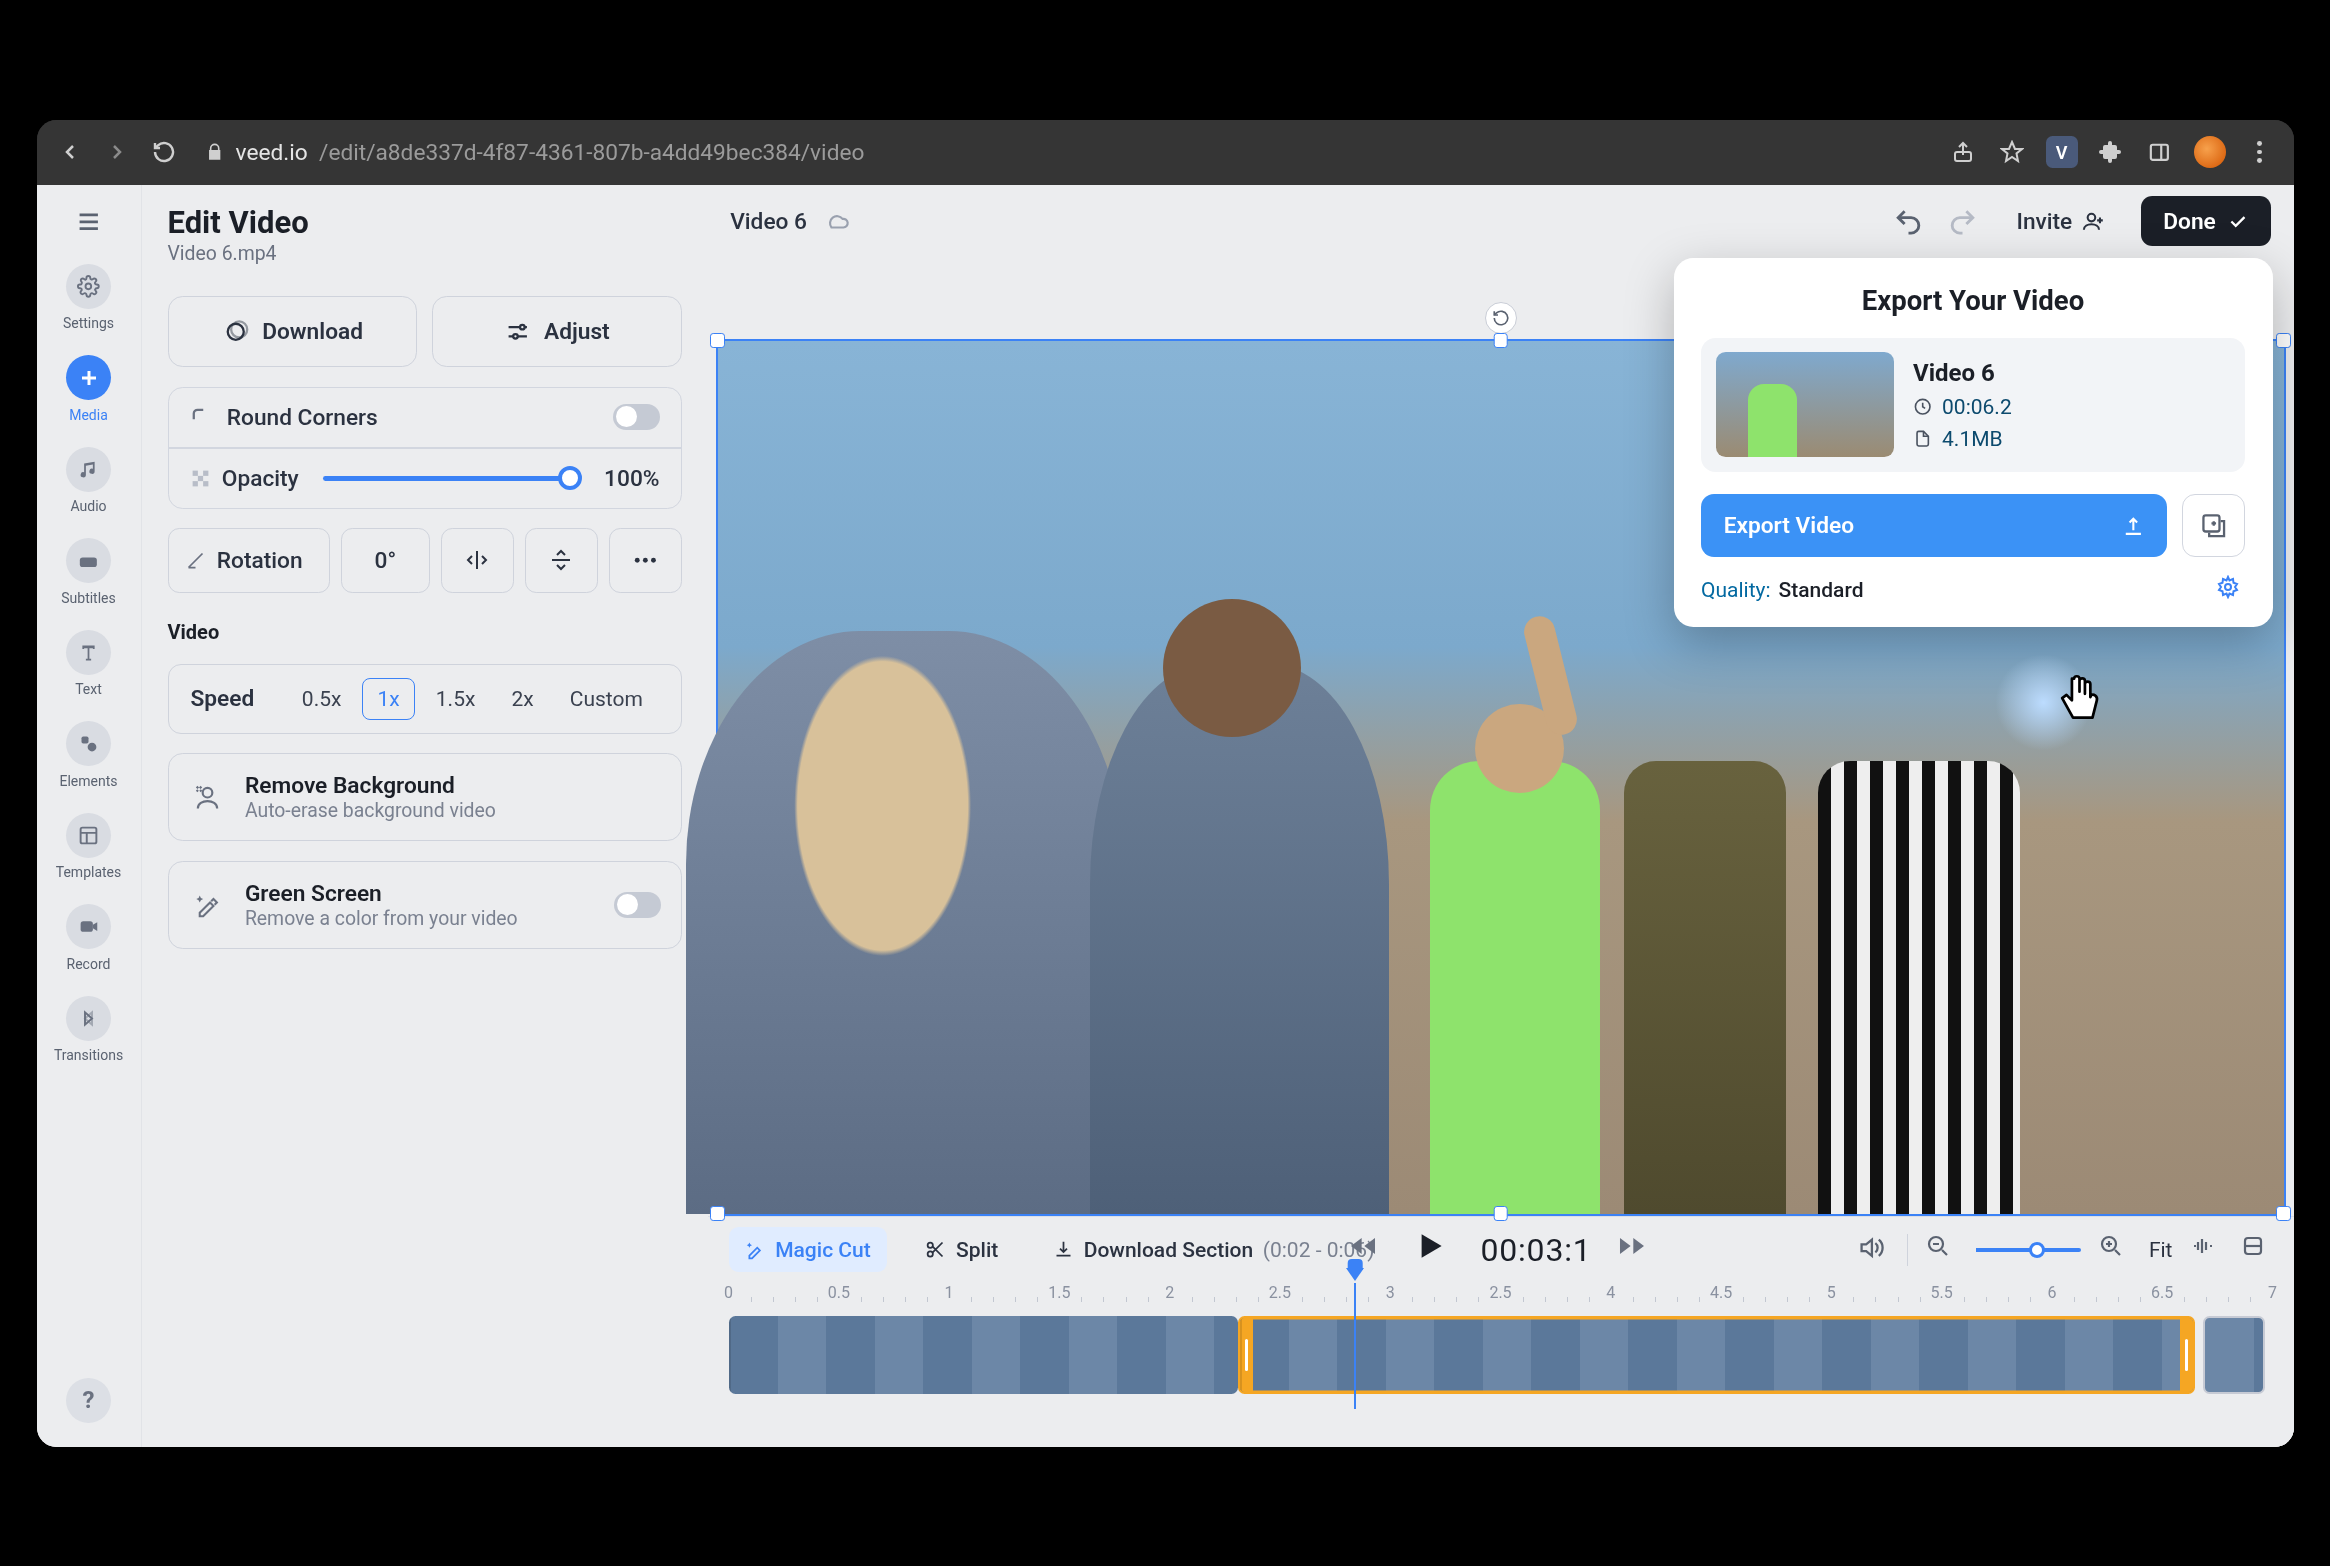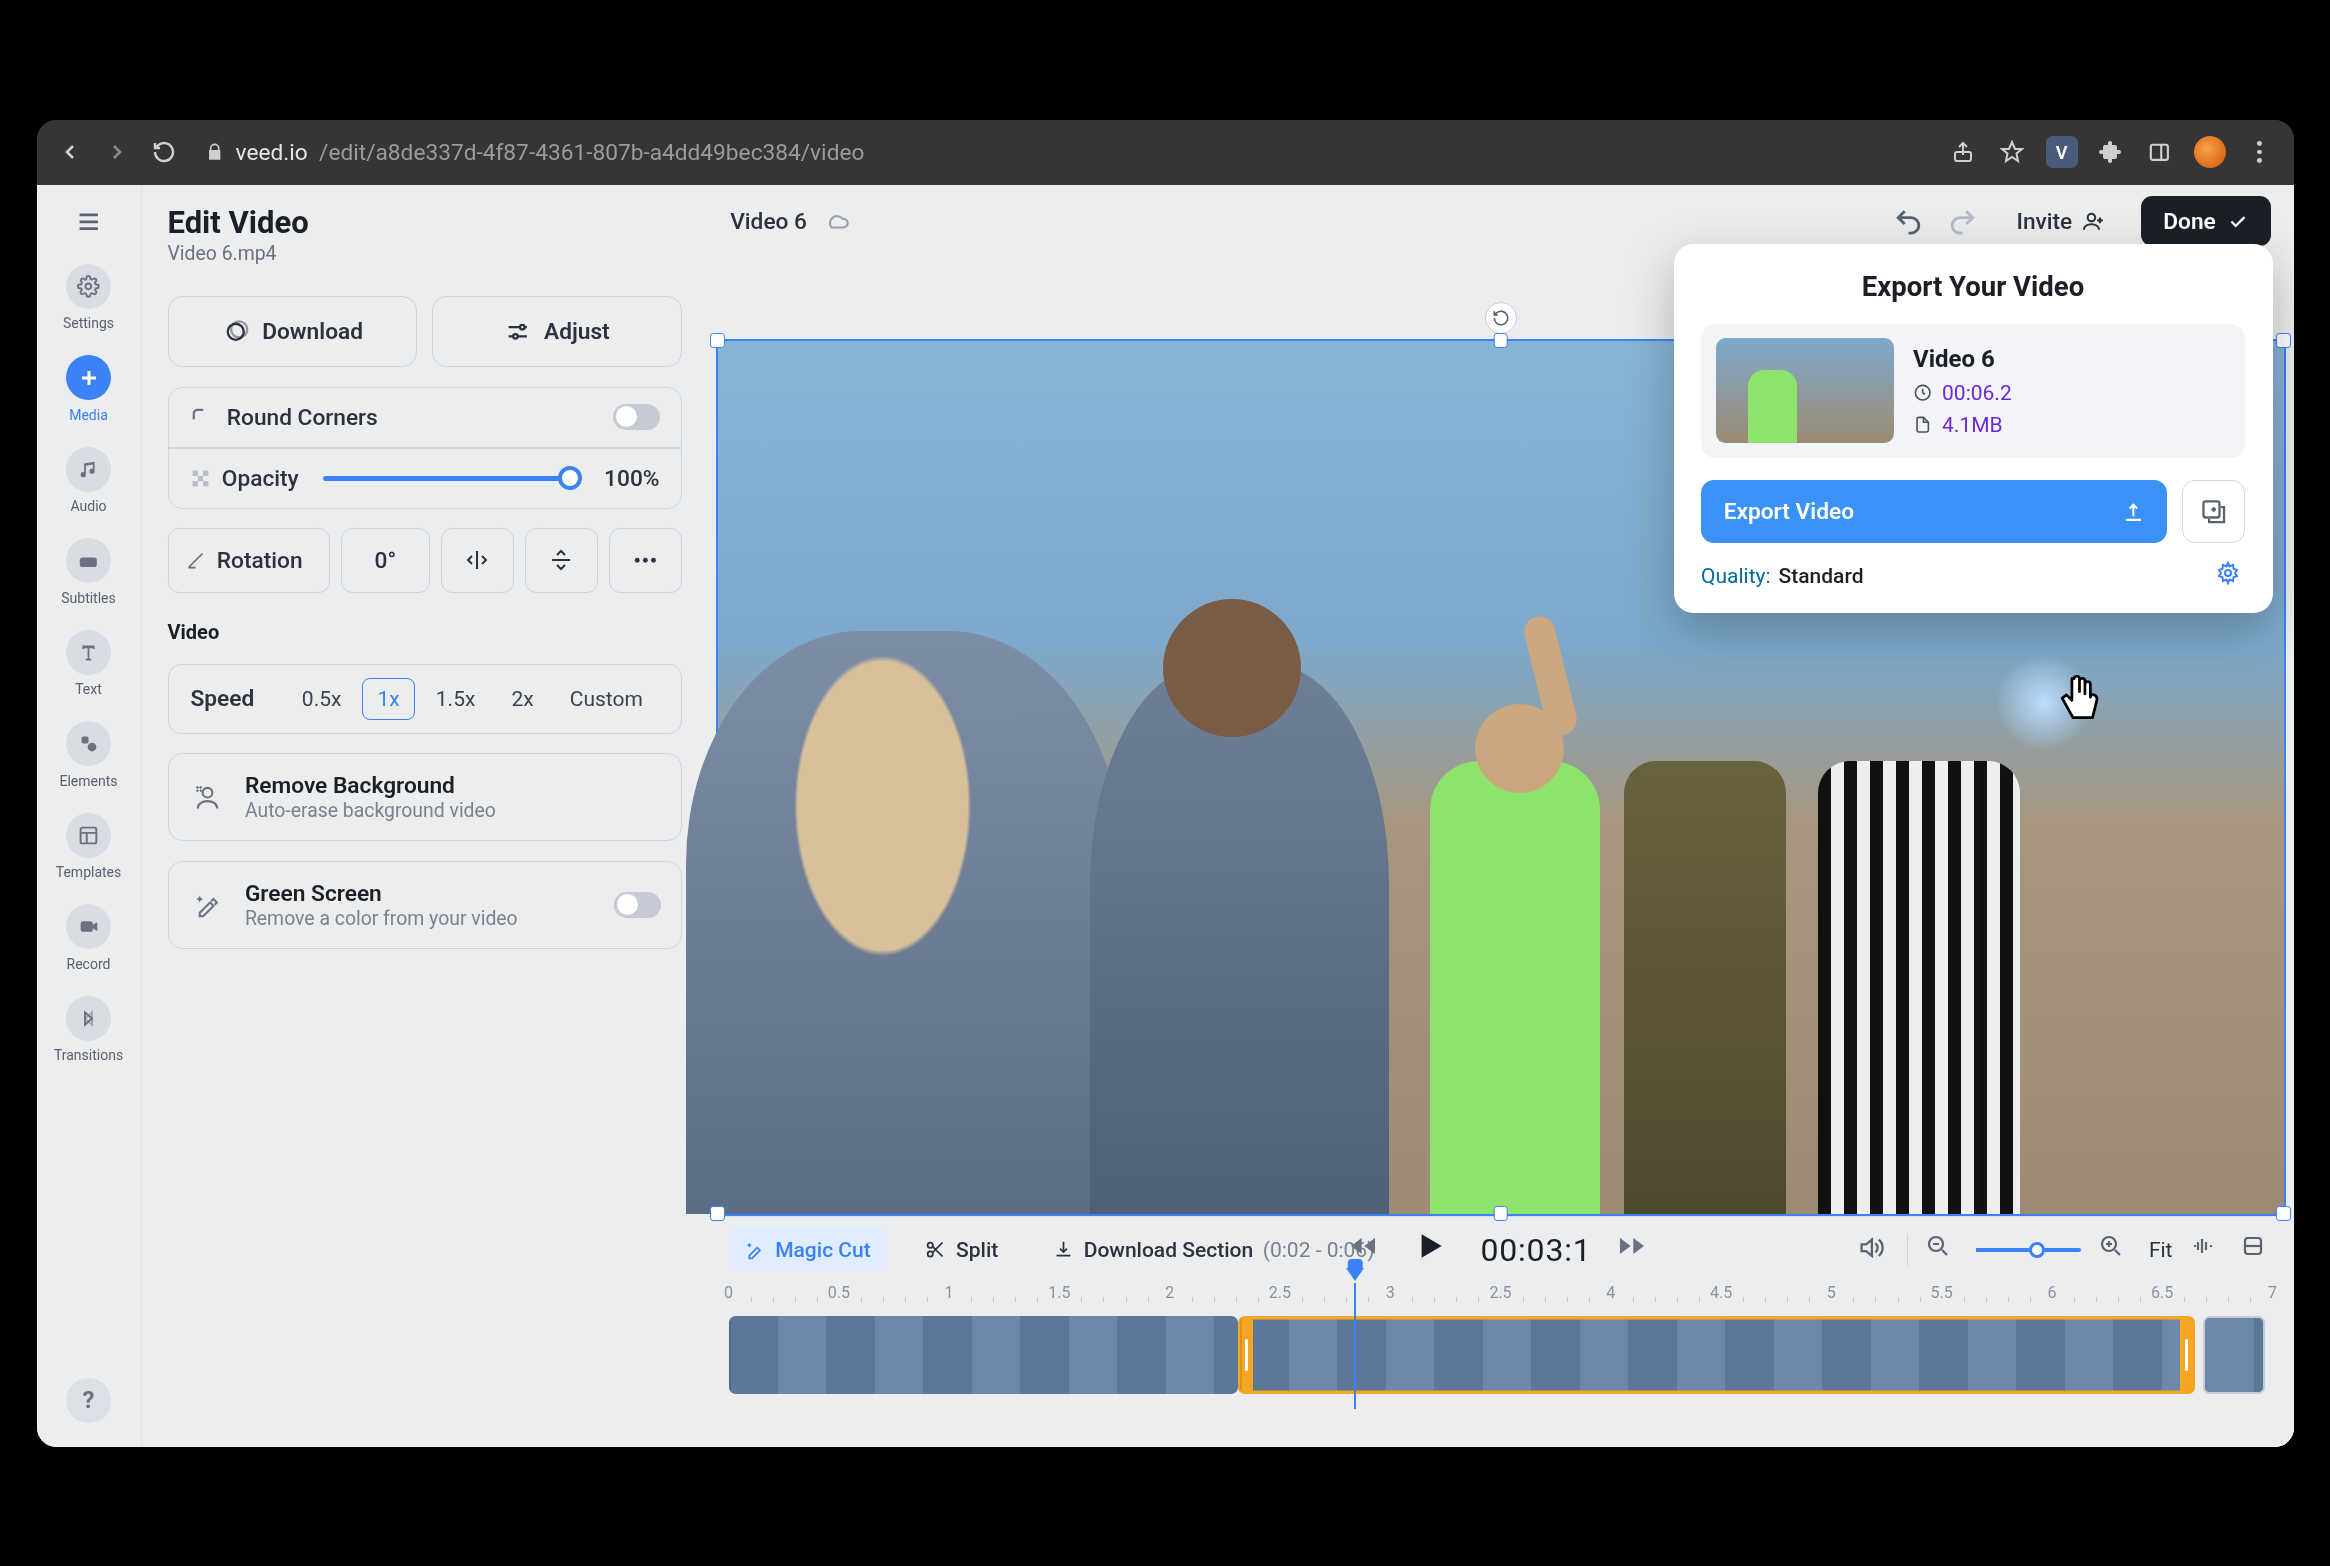--- a/index.html
+++ b/index.html
@@ -82,28 +82,28 @@
 .person{position:absolute;bottom:0;}
 .p1{left:-32px;width:437px;height:583px;background:radial-gradient(ellipse at 45% 30%, #d8c19a 0 25%, transparent 26%),linear-gradient(#7e8ea6,#5c6c84);border-radius:40% 40% 0 0;}
 .p2{left:372px;width:299px;height:550px;background:linear-gradient(#6d8098,#4e6078);border-radius:40% 40% 0 0;}
 .p2::before{content:"";position:absolute;top:-65px;left:73px;width:138px;height:138px;border-radius:50%;background:#7a5b43;}
 .p3{left:712px;width:170px;height:453px;background:#8ee36c;border-radius:49px 49px 0 0;}
 .p3::before{content:"";position:absolute;top:-57px;left:45px;width:89px;height:89px;border-radius:50%;background:#caa77f;}
 .p3::after{content:"";position:absolute;top:-146px;left:105px;width:31px;height:121px;background:#caa77f;border-radius:16px;transform:rotate(-14deg);}
 .p4{left:906px;width:162px;height:453px;background:linear-gradient(#68623e,#4f4a2e);border-radius:32px 32px 0 0;}
 .p5{left:1100px;width:202px;height:453px;background:repeating-linear-gradient(90deg,#111 0 13px,#eee 13px 26px);border-radius:32px 32px 0 0;}
 
-.export-panel{position:absolute;top:59px;right:21px;width:599px;background:#fff;border-radius:19.4px;box-shadow:0 16px 49px rgba(0,0,0,0.25);padding:26px 27.5px 22.7px;z-index:40;}
+.export-panel{position:absolute;top:73px;right:21px;width:599px;background:#fff;border-radius:19.4px;box-shadow:0 16px 49px rgba(0,0,0,0.25);padding:26px 27.5px 22.7px;z-index:40;}
 .export-panel h2{font-size:27.5px;font-weight:700;color:#1b1f27;text-align:center;margin-bottom:21px;}
 .export-info{display:flex;gap:19.4px;background:#f2f4f7;border-radius:14.6px;padding:14.6px;align-items:center;}
 .export-thumb{width:178px;height:105px;border-radius:9.7px;background:linear-gradient(180deg,#7fa9ce,#9b8b72);position:relative;overflow:hidden;}
 .export-thumb::after{content:"";position:absolute;left:32px;bottom:0;width:49px;height:73px;background:#8ee36c;border-radius:16px 16px 0 0;}
 .export-meta{display:flex;flex-direction:column;gap:8px;}
 .export-meta .vn{font-size:24px;font-weight:700;color:#1b1f27;}
-.export-meta .ml{display:flex;align-items:center;gap:9.7px;font-size:21px;color:#6d28d9;}
+.export-meta .ml{display:flex;align-items:center;gap:9.7px;font-size:21px;color:#0c4a6e;}
 .export-actions{display:flex;gap:14.6px;margin-top:22.7px;}
 .export-btn{flex:1;height:63px;background:#3b92f6;color:#fff;border-radius:13px;display:flex;align-items:center;justify-content:space-between;padding:0 22.7px;font-size:22.7px;font-weight:600;cursor:pointer;}
 .export-sq{width:63px;height:63px;border:0.8px solid #d2d6df;border-radius:13px;display:flex;align-items:center;justify-content:center;color:#5a6270;cursor:pointer;}
 .quality-row{display:flex;align-items:center;gap:8px;margin-top:18px;font-size:21px;}
 .quality-row .ql{color:#0369a1;} .quality-row .qv{color:#1b1f27;font-weight:500;}
 .quality-row .gear{margin-left:auto;width:29px;height:29px;color:#3b82f6;}
 .click-ripple{position:absolute;right:202px;top:469px;width:97px;height:97px;border-radius:50%;background:radial-gradient(circle,#bcdcff 0%,rgba(188,220,255,0.0) 70%);z-index:41;}
 .cursor-hand{position:absolute;right:186px;top:485px;z-index:42;}
 
 .timeline-area{height:231px;border-top:0.8px solid #dcdfe5;background:#ecedef;display:flex;flex-direction:column;}

